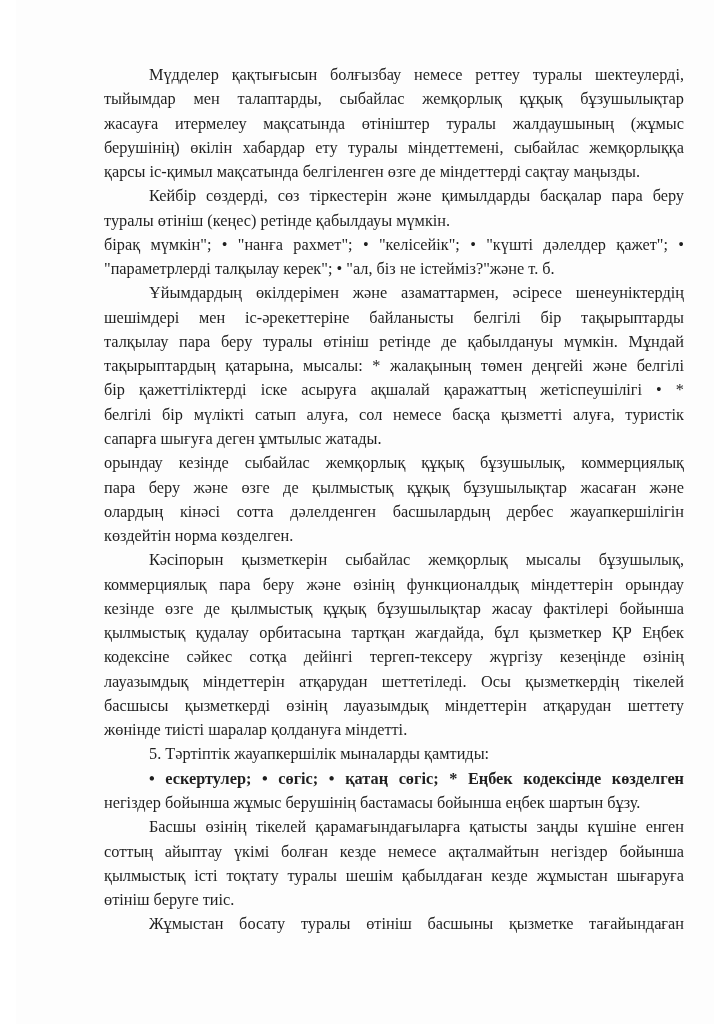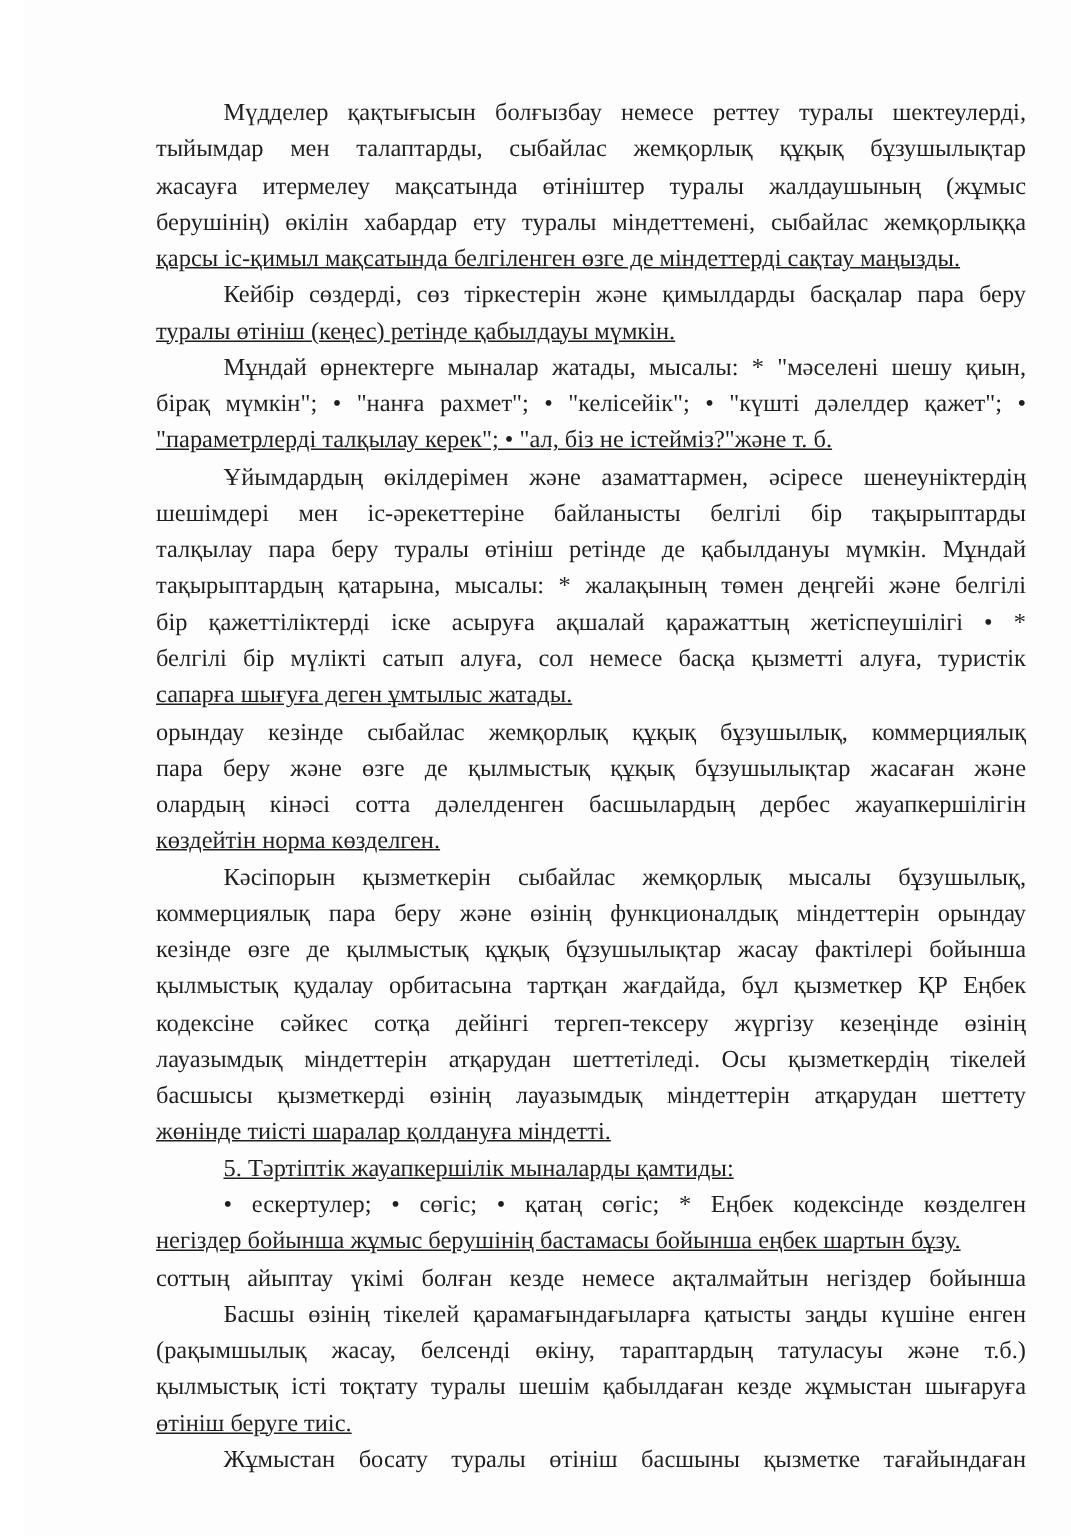--- a/index.html
+++ b/index.html
@@ -34,27 +34,27 @@
     display: block;
     white-space: nowrap;
     height: 24.28px;
     text-align: justify;
     text-align-last: justify;
     white-space: normal;
     overflow: hidden;
   }
   .line.last {
     text-align-last: left;
-    text-decoration: underline;
   }
   .line.indent {
     padding-left: 45px;
   }
   .line.indent-bullet {
     padding-left: 45px;
+    font-weight: bold;
   }
 </style>
 </head>
 <body>
 
 <div class="page">
   <div class="text-block">
 
     <div>
       <span class="line indent">Мүдделер қақтығысын болғызбау немесе реттеу туралы шектеулерді,</span>
@@ -63,21 +63,20 @@
       <span class="line">берушінің) өкілін хабардар ету туралы міндеттемені, сыбайлас жемқорлыққа</span>
       <span class="line last">қарсы іс-қимыл мақсатында белгіленген өзге де міндеттерді сақтау маңызды.</span>
     </div>
 
     <div>
       <span class="line indent">Кейбір сөздерді, сөз тіркестерін және қимылдарды басқалар пара беру</span>
       <span class="line last">туралы өтініш (кеңес) ретінде қабылдауы мүмкін.</span>
     </div>
 
     <div>
-      <span class="line indent">Мұндай өрнектерге мыналар жатады, мысалы: * "мәселені шешу қиын,</span>
       <span class="line">бірақ мүмкін"; • "нанға рахмет"; • "келісейік"; • "күшті дәлелдер қажет"; •</span>
       <span class="line last">"параметрлерді талқылау керек"; • "ал, біз не істейміз?"және т. б.</span>
     </div>
 
     <div>
       <span class="line indent">Ұйымдардың өкілдерімен және азаматтармен, әсіресе шенеуніктердің</span>
       <span class="line">шешімдері мен іс-әрекеттеріне байланысты белгілі бір тақырыптарды</span>
       <span class="line">талқылау пара беру туралы өтініш ретінде де қабылдануы мүмкін. Мұндай</span>
       <span class="line">тақырыптардың қатарына, мысалы: * жалақының төмен деңгейі және белгілі</span>
       <span class="line">бір қажеттіліктерді іске асыруға ақшалай қаражаттың жетіспеушілігі • *</span>
@@ -106,23 +105,22 @@
     <div>
       <span class="line indent last">5. Тәртіптік жауапкершілік мыналарды қамтиды:</span>
     </div>
 
     <div>
       <span class="line indent-bullet">• ескертулер; • сөгіс; • қатаң сөгіс; * Еңбек кодексінде көзделген</span>
       <span class="line last">негіздер бойынша жұмыс берушінің бастамасы бойынша еңбек шартын бұзу.</span>
     </div>
 
     <div>
+      <span class="line indent">Басшы өзінің тікелей қарамағындағыларға қатысты заңды күшіне енген</span>
       <span class="line">соттың айыптау үкімі болған кезде немесе ақталмайтын негіздер бойынша</span>
-      <span class="line indent">Басшы өзінің тікелей қарамағындағыларға қатысты заңды күшіне енген</span>
-      <span class="line">(рақымшылық жасау, белсенді өкіну, тараптардың татуласуы және т.б.)</span>
       <span class="line">қылмыстық істі тоқтату туралы шешім қабылдаған кезде жұмыстан шығаруға</span>
       <span class="line last">өтініш беруге тиіс.</span>
     </div>
 
     <div>
       <span class="line indent">Жұмыстан босату туралы өтініш басшыны қызметке тағайындаған</span>
 
     </div>
 
   </div>

